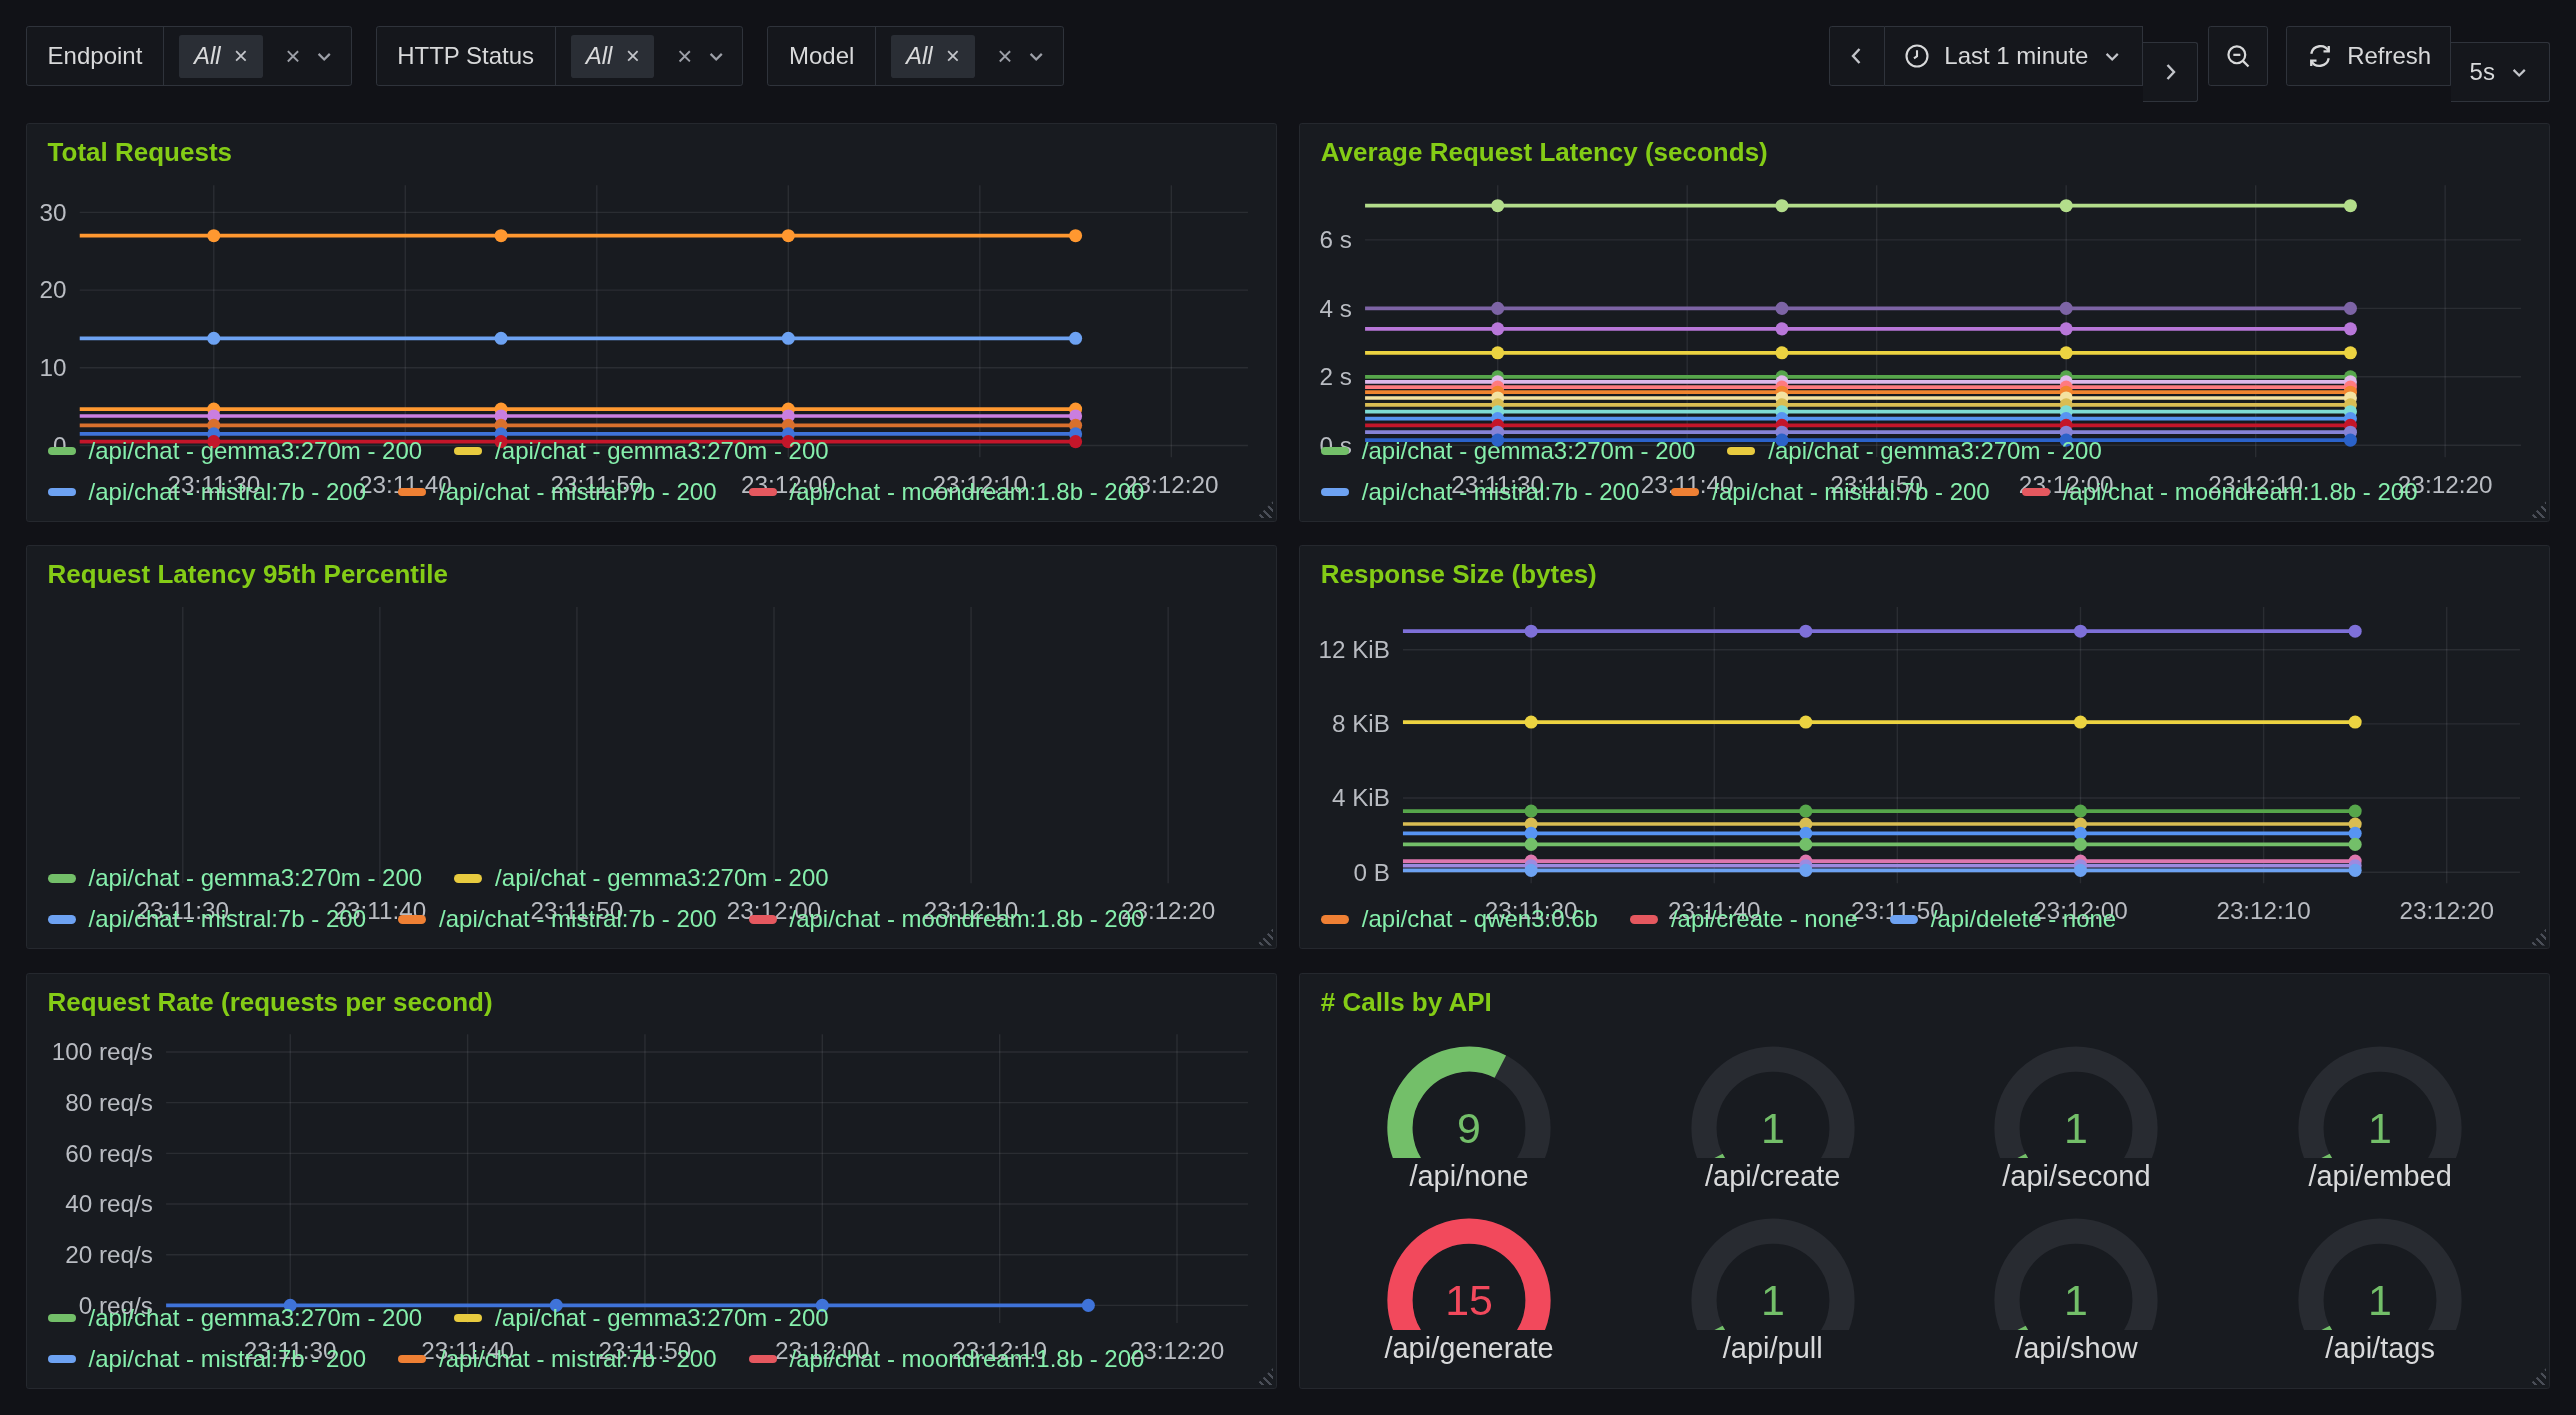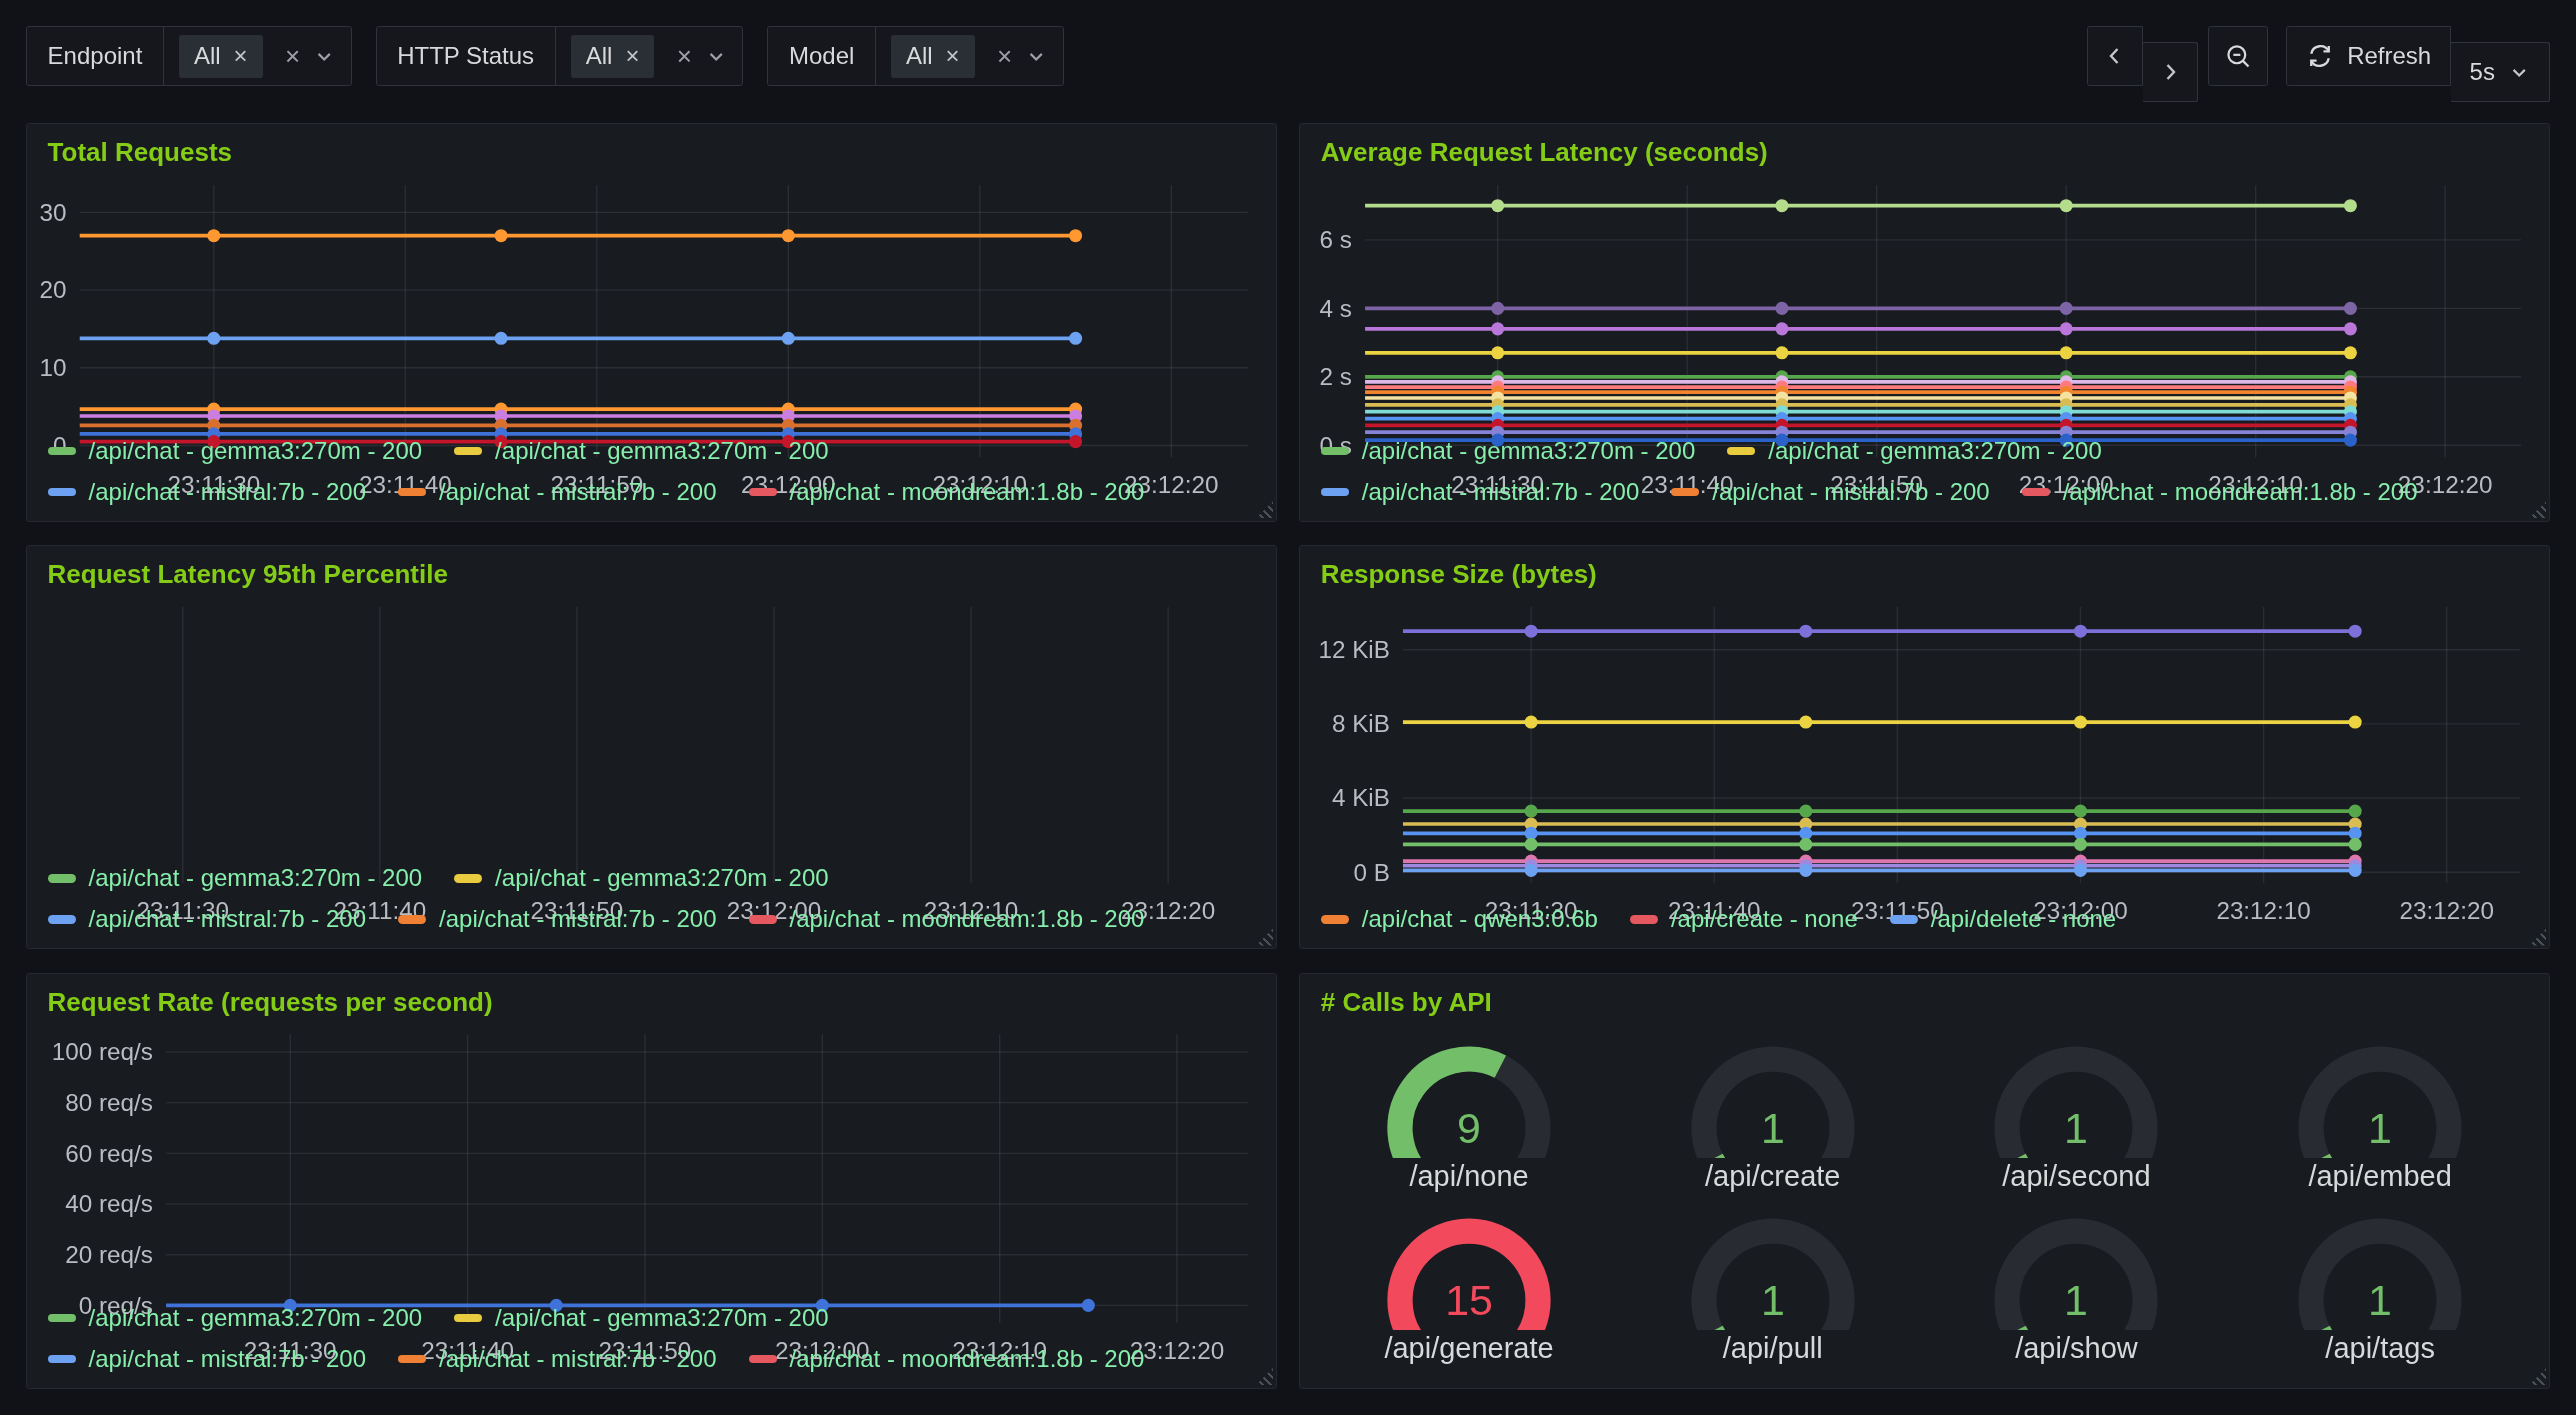--- a/index.html
+++ b/index.html
@@ -8,21 +8,21 @@
     background:#111217;
     font-family:"Liberation Sans","DejaVu Sans",sans-serif;
     color:#d8d9da;
     padding:26px 26px 0 26px;
   }
   
   .topbar { display:flex; align-items:flex-start; height:60px; margin-bottom:37px; }
   .filters { display:flex; gap:24px; }
   .filter-group { display:flex; align-items:stretch; height:60px; border:0.9px solid #2f333b; border-radius:2.8px; background:#15171c; }
   .filter-label { display:flex; align-items:center; padding:0 20.6px; font-size:24px; color:#d8d9da; border-right:0.9px solid #2f333b; }
-  .filter-value { display:flex; align-items:center; padding:0 15px; }
+  .filter-value { display:flex; align-items:center; padding:0 15px;font-style:italic; }
   .pill { display:flex; align-items:center; gap:13px; background:#2a2e35; border-radius:2.8px; padding:7.5px 15px; font-size:24px; color:#d8d9da; margin-right:22.4px; cursor:pointer; }
   .pill .x { color:#c3c5ca; font-size:24px; line-height:1; }
   .clear-x { color:#9da0a8; font-size:26px; margin-right:13px; cursor:pointer; line-height:1; }
   .chev-icon { display:inline-flex; color:#9da0a8; }
   .tc { margin-left:auto; display:flex; align-items:center; }
   .btn-group { display:flex; align-items:stretch; height:60px; }
   .btn { display:flex; align-items:center; gap:13px; background:#15171c; border:0.9px solid #2f333b; color:#d8d9da; font-size:24px; font-family:inherit; padding:0 18.7px; cursor:pointer; height:60px; }
   .btn-group .btn + .btn { border-left:none; }
   .btn-group .btn:first-child { border-radius:2.8px 0 0 2.8px; }
   .btn-group .btn:last-child { border-radius:0 2.8px 2.8px 0;margin-top:16px; }
@@ -100,20 +100,34 @@
           </span>
         </div>
       </div>
     </div>
   <div class="tc">
     <div class="btn-group">
       <button class="btn narrow">
         <span class="icon">
           <svg width="24" height="24" viewBox="0 0 24 24" fill="none" stroke="#c3c5ca" stroke-width="2.4">
               <path d="M14.5 5 L8 12 L14.5 19"></path>
+            </svg>
+        </span>
+      </button>
+      <button class="btn">
+        <span class="icon">
+          <svg width="28" height="28" viewBox="0 0 24 24" fill="none" stroke="#d8d9da" stroke-width="1.8">
+              <circle cx="12" cy="12" r="9"></circle>
+              <path d="M12 7v5.2L9.4 14"></path>
+            </svg>
+        </span>
+        <span>Last 1 minute</span>
+        <span class="chev-icon">
+          <svg width="22.4" height="22.4" viewBox="0 0 24 24" fill="none" stroke="#c3c5ca" stroke-width="2.4">
+              <path d="M6 9.5 L12 15.5 L18 9.5"></path>
             </svg>
         </span>
       </button>
       <button class="btn narrow">
         <span class="icon">
           <svg width="24" height="24" viewBox="0 0 24 24" fill="none" stroke="#c3c5ca" stroke-width="2.4">
               <path d="M9.5 5 L16 12 L9.5 19"></path>
             </svg>
         </span>
       </button>

